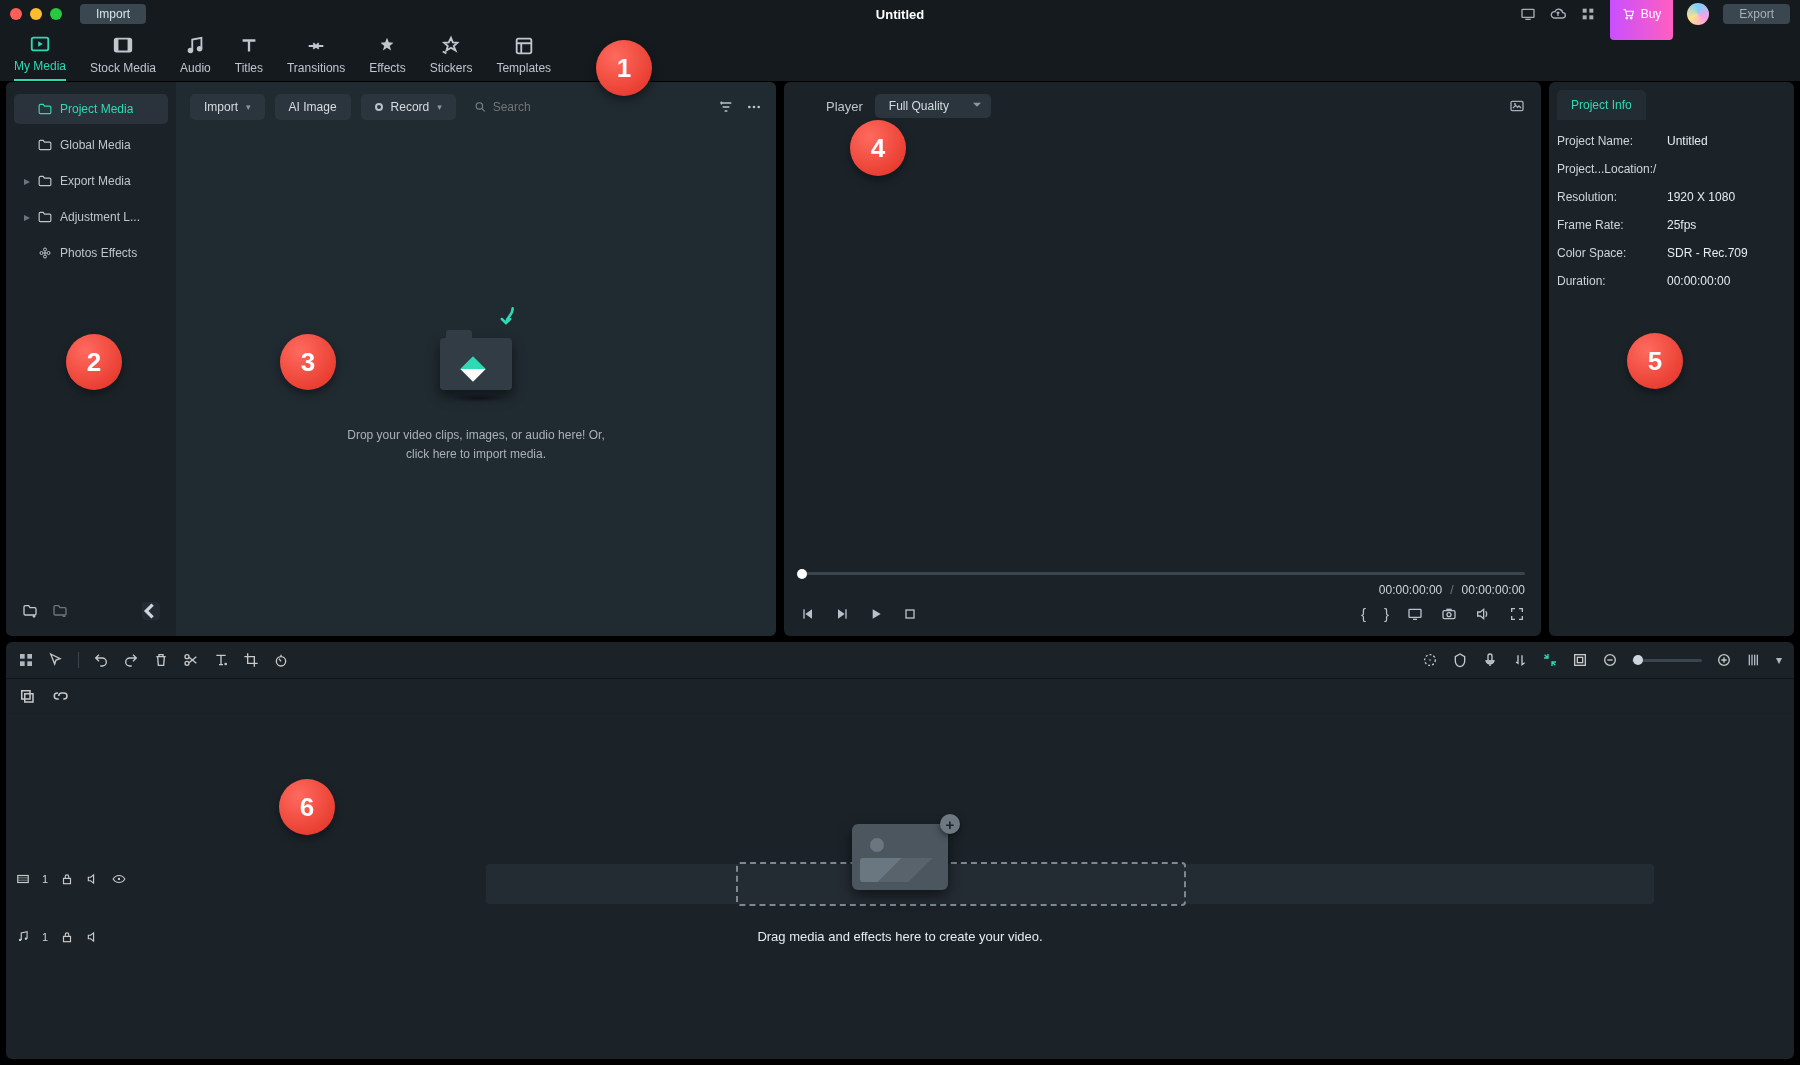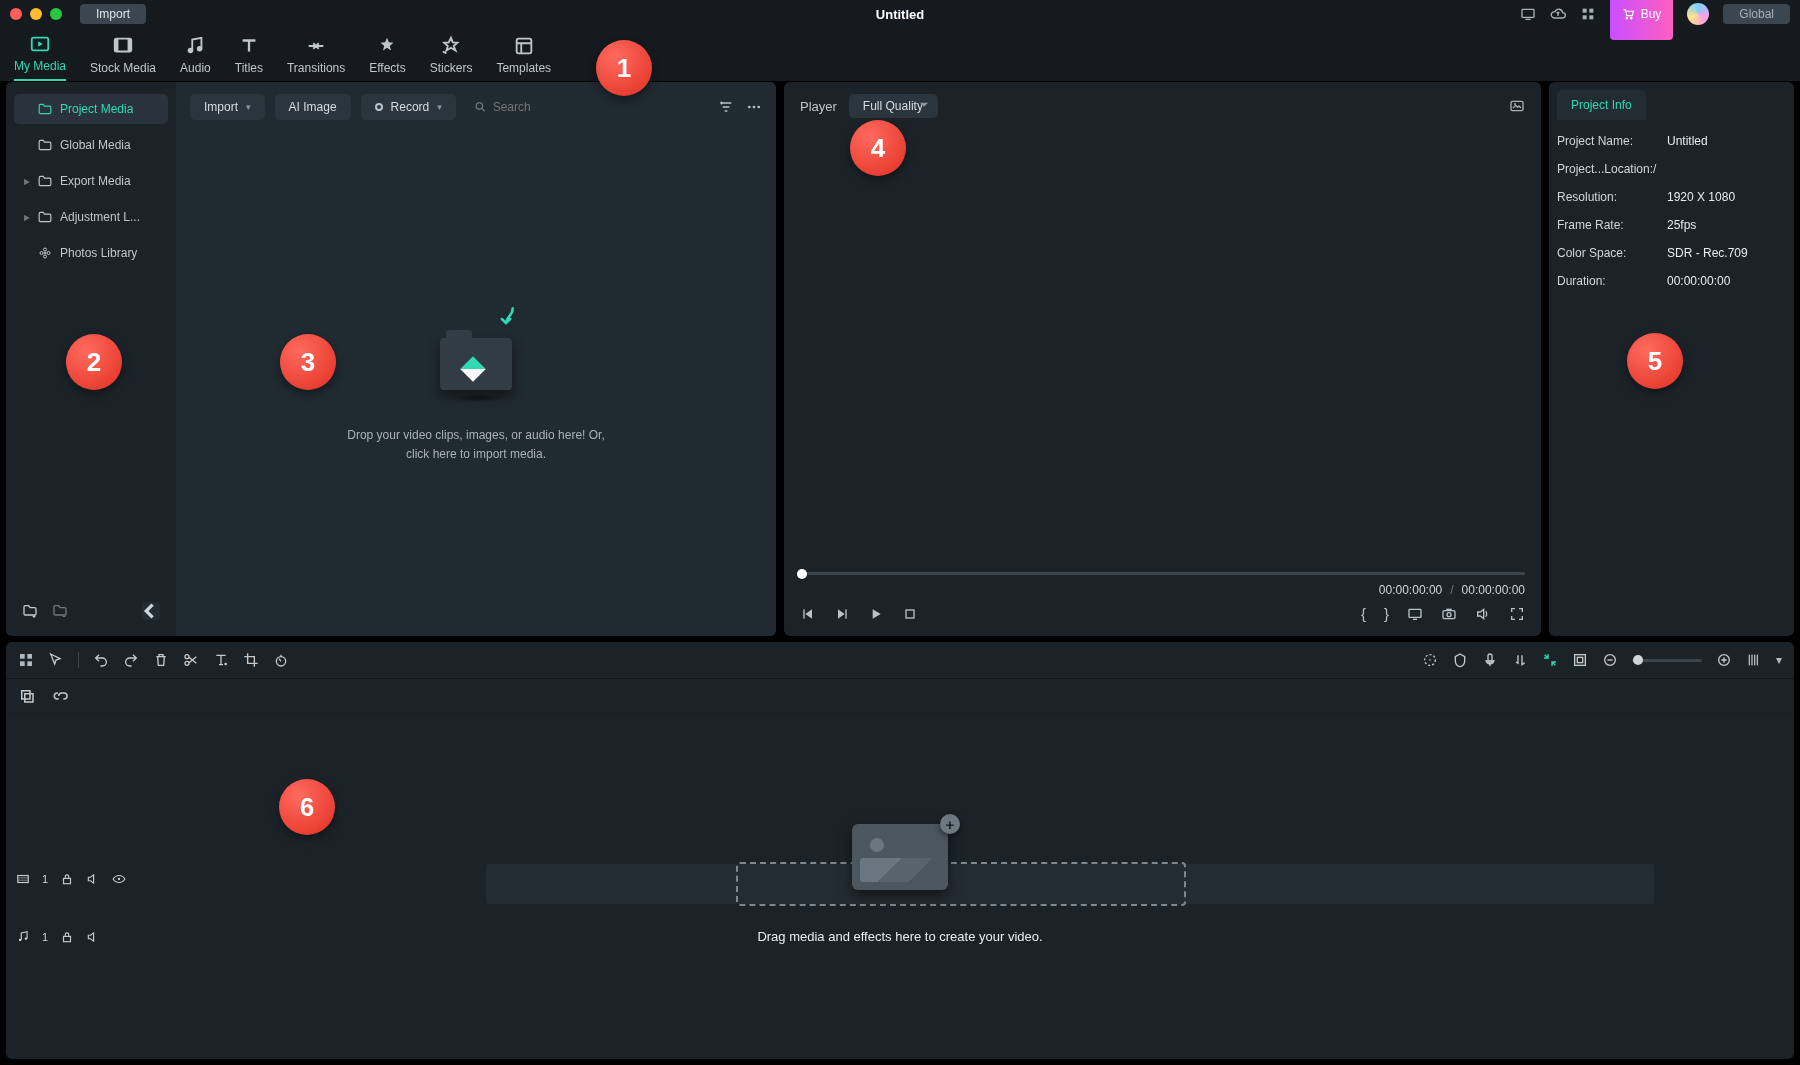--- a/index.html
+++ b/index.html
@@ -57,22 +57,22 @@
   .drop-folder:before{content:"";position:absolute;top:-8px;left:6px;width:26px;height:10px;background:#323c45;border-radius:3px 3px 0 0;}
   .drop-logo{position:absolute;bottom:26px;left:38px;width:18px;height:18px;transform:rotate(45deg);background:linear-gradient(135deg,#2ed9b4 50%,#fff 50%);}
   .drop-arrow{position:absolute;top:0;right:10px;width:20px;height:30px;}
   .drop-arrow svg{width:100%;height:100%;}
   .drop-shadow{position:absolute;bottom:2px;left:24px;width:56px;height:8px;background:radial-gradient(ellipse,#0007,#0000 70%);}
   .drop-text{color:#a9b2b9;font-size:12px;text-align:center;line-height:1.6;}
 
   
   .player-panel { flex:1; display:flex; flex-direction:column; }
   .player-head { display:flex; align-items:center; padding:12px 16px; gap:12px;}
-  .player-head .lbl{color:#bfc6cc;font-size:13px;}
-  .quality-dd { background:#2b353d; color:#d6dde2; padding:5px 15px 5px 14px; border-radius:5px; font-size:12px; position:relative;}
+  .player-head .lbl{color:#bfc6cc;font-size:13px;margin-left:26px;}
+  .quality-dd { background:#2b353d; color:#d6dde2; padding:5px 42px 5px 14px; border-radius:5px; font-size:12px; position:relative;}
   .quality-dd:after{content:"";position:absolute;right:10px;top:50%;transform:translateY(-40%);border:4px solid transparent;border-top-color:#8e98a0;}
   .player-head .snap{margin-left:auto;}
   .player-stage{flex:1;}
   .player-scrub{padding:0 16px;}
   .scrub-track{height:3px;background:#3b454d;border-radius:2px;position:relative;}
   .scrub-thumb{position:absolute;left:0;top:50%;transform:translate(-3px,-50%);width:10px;height:10px;border-radius:50%;background:#fff;}
   .player-times{display:flex;justify-content:flex-end;gap:8px;color:#cfd6db;font-size:12px;padding:8px 16px 0 16px;}
   .player-times .sep{color:#6e7880;}
   .player-ctrls{display:flex;align-items:center;padding:8px 16px 14px 16px;}
   .pc-left{display:flex;gap:18px;}
@@ -145,21 +145,21 @@
         <rect x="4" y="14" width="6" height="6"></rect>
         <rect x="14" y="14" width="6" height="6"></rect>
       </svg>
     <div class="buy-btn">
       <svg width="13" height="13" viewBox="0 0 24 24" fill="#fff">
           <path d="M7 6h14l-2 8H9L7 6Zm0 0L6 3H3m6 17a1.5 1.5 0 1 0 0-3 1.5 1.5 0 0 0 0 3Zm8 0a1.5 1.5 0 1 0 0-3 1.5 1.5 0 0 0 0 3Z" fill="none" stroke="#fff" stroke-width="2"></path>
         </svg>
       <span>Buy</span>
     </div>
     <div class="avatar"></div>
-    <div class="export-btn">Global</div>
+    <div class="export-btn">Export</div>
   </div>
 </div>
 
 <div class="main-tabs">
   <div class="mtab active">
     <svg viewBox="0 0 24 24">
         <rect x="3" y="5" width="18" height="14" rx="2" fill="none" stroke="currentColor" stroke-width="2"></rect>
         <path d="M10 9v6l5-3-5-3Z"></path>
       </svg>
     <span>My Media</span>
@@ -248,21 +248,21 @@
       </div>
       <div class="ms-item">
         <span class="ms-caret"></span>
         <svg class="ms-foldericon" viewBox="0 0 24 24">
             <circle cx="12" cy="12" r="3"></circle>
             <circle cx="12" cy="5" r="3" fill="none" stroke="currentColor" stroke-width="2"></circle>
             <circle cx="12" cy="19" r="3" fill="none" stroke="currentColor" stroke-width="2"></circle>
             <circle cx="5" cy="12" r="3" fill="none" stroke="currentColor" stroke-width="2"></circle>
             <circle cx="19" cy="12" r="3" fill="none" stroke="currentColor" stroke-width="2"></circle>
           </svg>
-        <span class="lbl">Photos Library</span>
+        <span class="lbl">Photos Effects</span>
       </div>
       <div class="spacer"></div>
       <div class="ms-footer">
         <svg viewBox="0 0 24 24">
             <path d="M3 6a2 2 0 0 1 2-2h5l2 3h7a2 2 0 0 1 2 2v7a2 2 0 0 1-2 2H5a2 2 0 0 1-2-2Z" fill="none" stroke="currentColor" stroke-width="2"></path>
             <path d="M18 18v4m-2-2h4" stroke="currentColor" stroke-width="2"></path>
           </svg>
         <svg viewBox="0 0 24 24" style="opacity:.5">
             <path d="M3 6a2 2 0 0 1 2-2h5l2 3h7a2 2 0 0 1 2 2v7a2 2 0 0 1-2 2H5a2 2 0 0 1-2-2Z" fill="none" stroke="currentColor" stroke-width="2"></path>
             <path d="M16 20h4" stroke="currentColor" stroke-width="2"></path>

